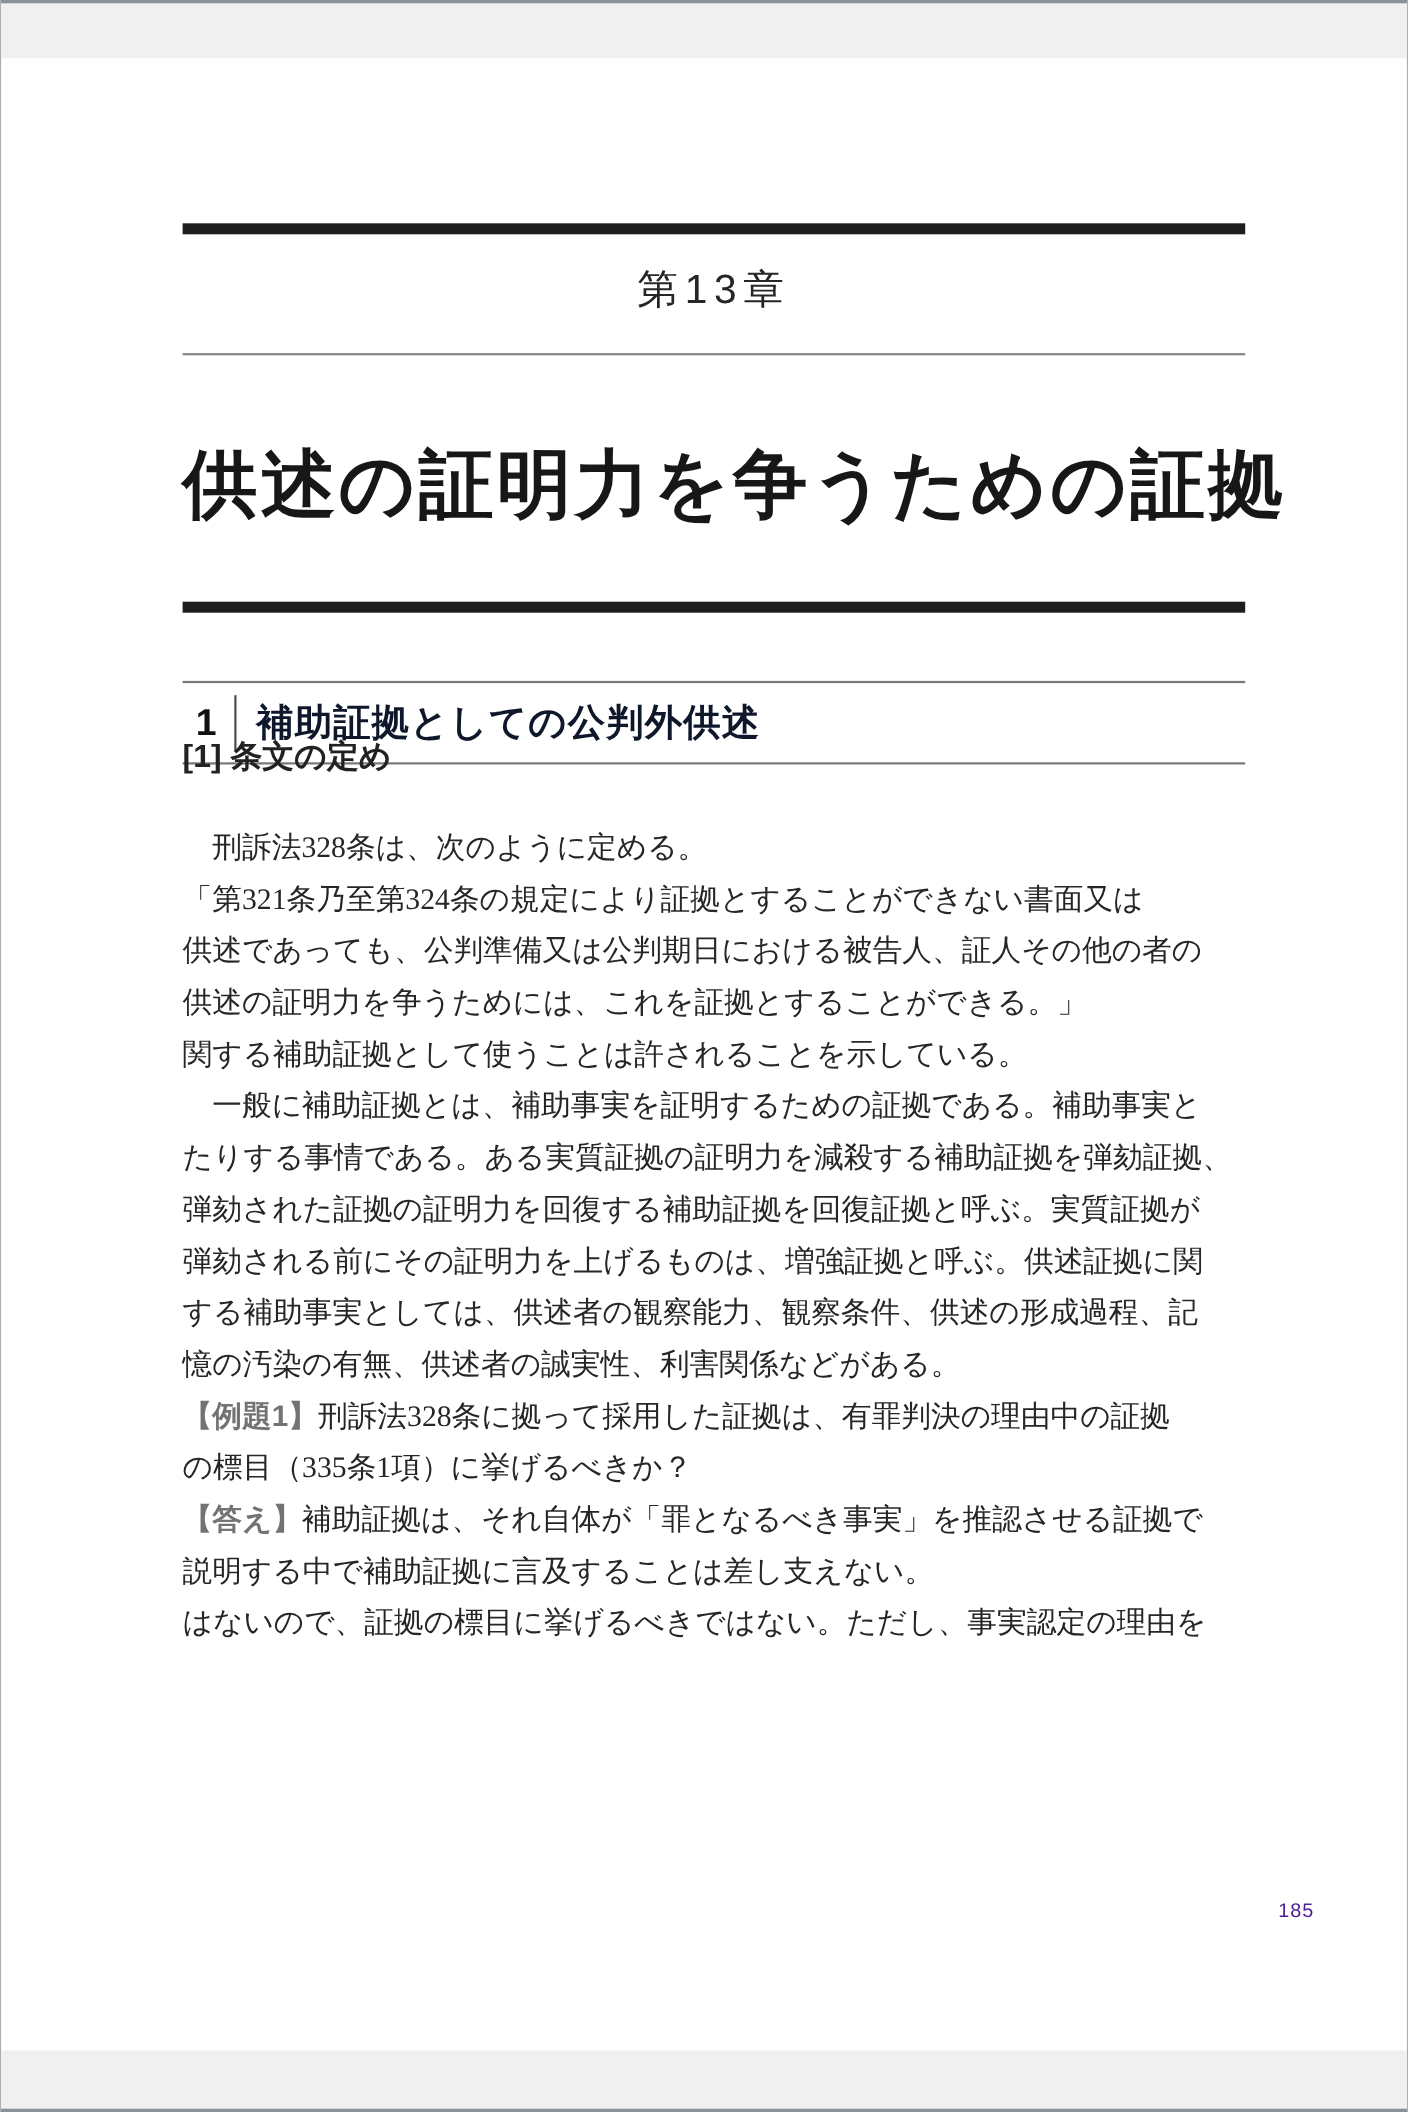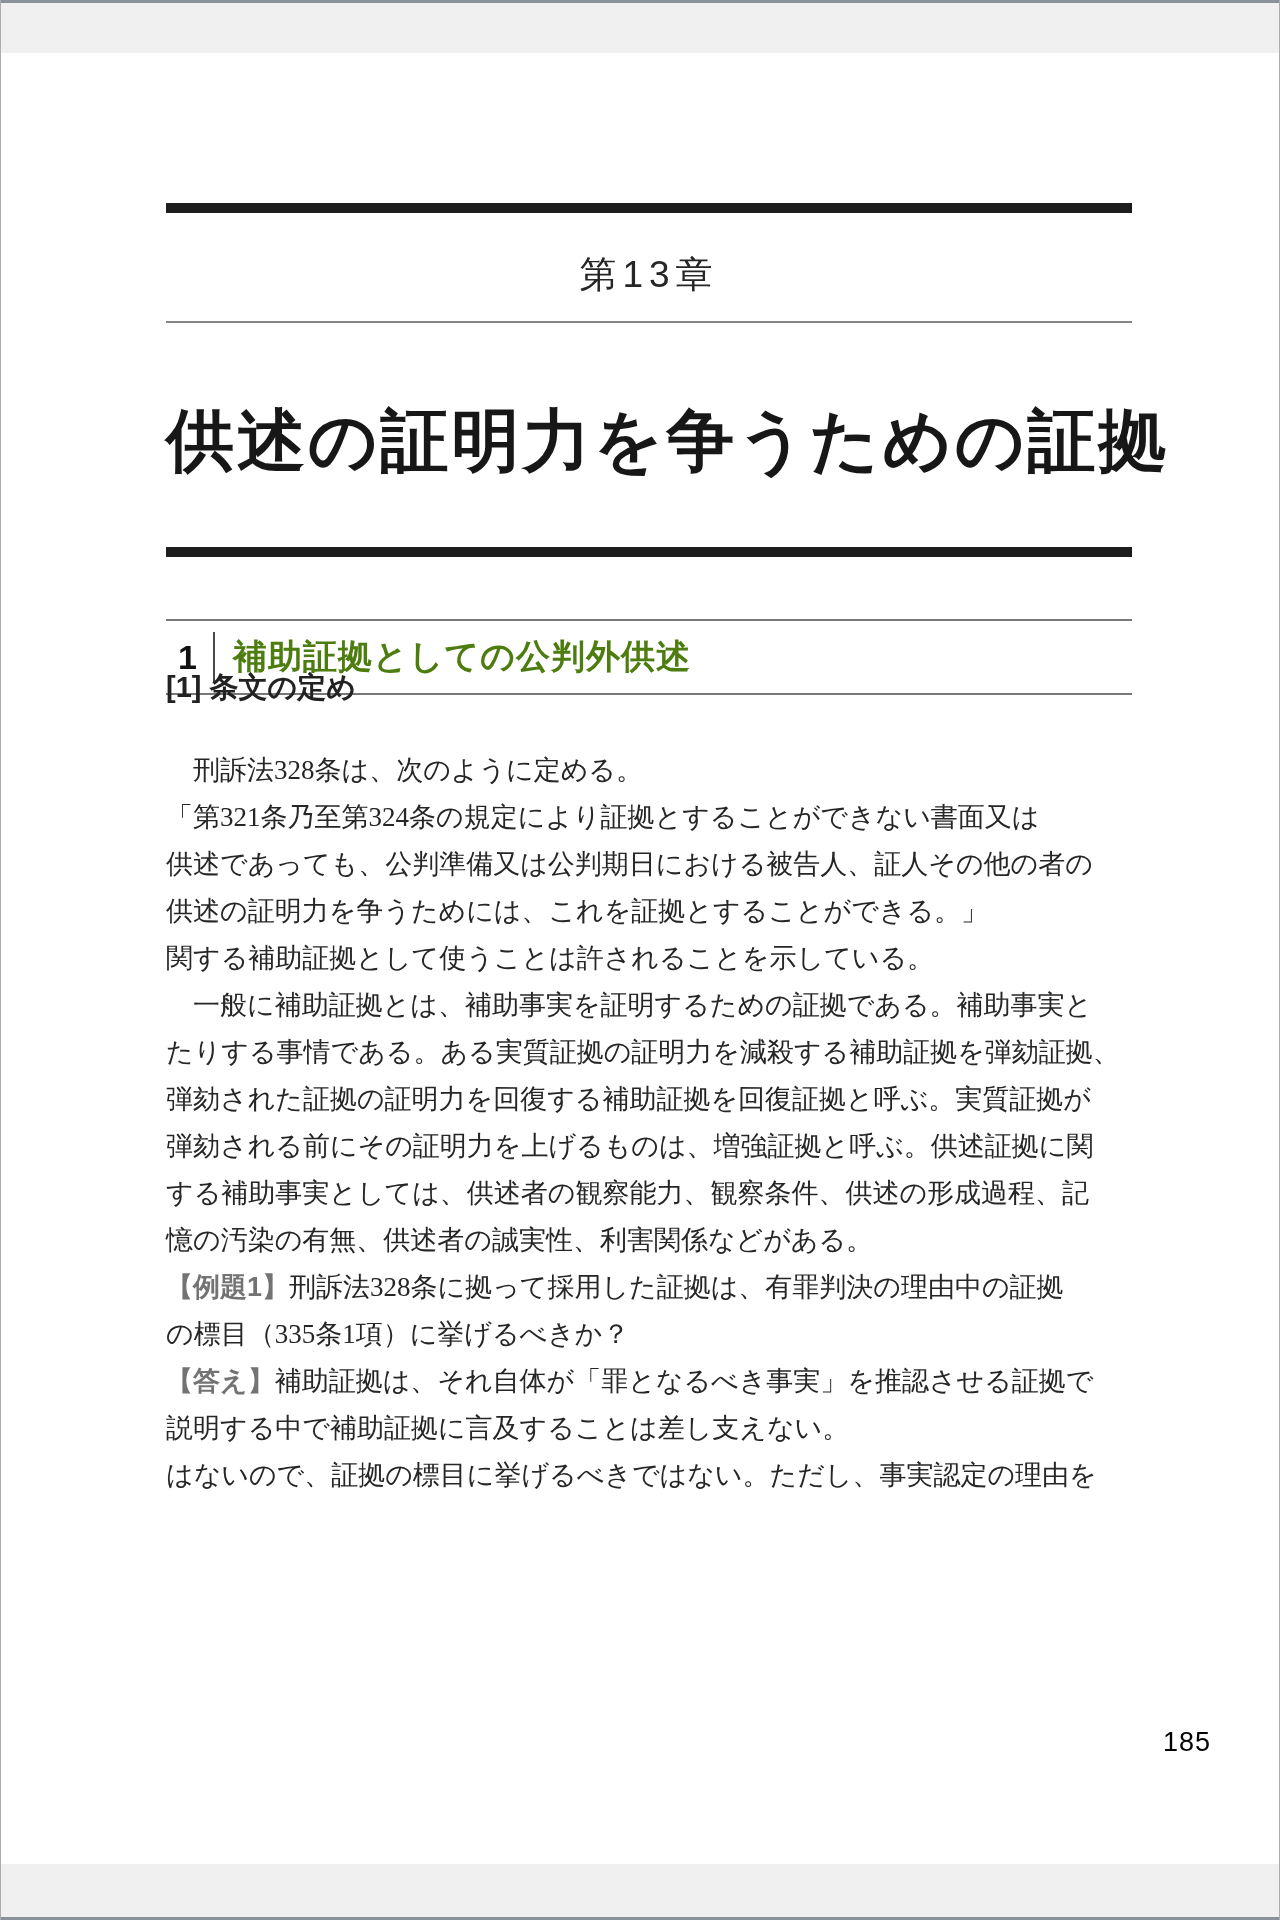--- a/index.html
+++ b/index.html
@@ -46,21 +46,20 @@
   .chapter-label {
     position: absolute;
     top: 238px;
     left: 165px;
     width: 966px;
     text-align: center;
     font-family: "Liberation Sans", sans-serif;
     font-size: 37px;
     letter-spacing: 6px;
     color: #262626;
-    margin-top: 12px;
   }
   .rule-thin-chapter {
     position: absolute;
     top: 321px;
     left: 165px;
     width: 966px;
     height: 2px;
     background: #858585;
   }
   .page-title {
@@ -105,21 +104,21 @@
     width: 2px;
     height: 50px;
     background: #4a4a4a;
     margin: 0 18px 0 16px;
   }
   .section-title {
     font-family: "Liberation Sans", sans-serif;
     font-weight: bold;
     font-size: 34px;
     letter-spacing: 1px;
-    color: #4d7c0f;
+    color: #0f172a;
     white-space: nowrap;
   }
   .subsection-head {
     position: absolute;
     top: 668px;
     left: 165px;
     font-family: "Liberation Sans", sans-serif;
     font-weight: 600;
     font-size: 29px;
     color: #222222;
@@ -141,25 +140,25 @@
   }
   .blabel {
     font-family: "Liberation Sans", sans-serif;
     font-weight: bold;
     color: #737373;
     text-align: center;
   }
   .page-number {
     position: absolute;
     top: 1727px;
-    right: 68px;
-    font-family: "Liberation Sans", sans-serif;
-    font-size: 27px;
+    right: 84px;
+    font-family: "Liberation Sans", sans-serif;
+    font-size: 18px;
     letter-spacing: 1px;
-    color: #000000;
+    color: #4c1d95;
   }
 </style>
 </head>
 <body>
 
 <div class="screen">
 
   <div class="band-top"></div>
 
   <div class="rule-heavy top"></div>

